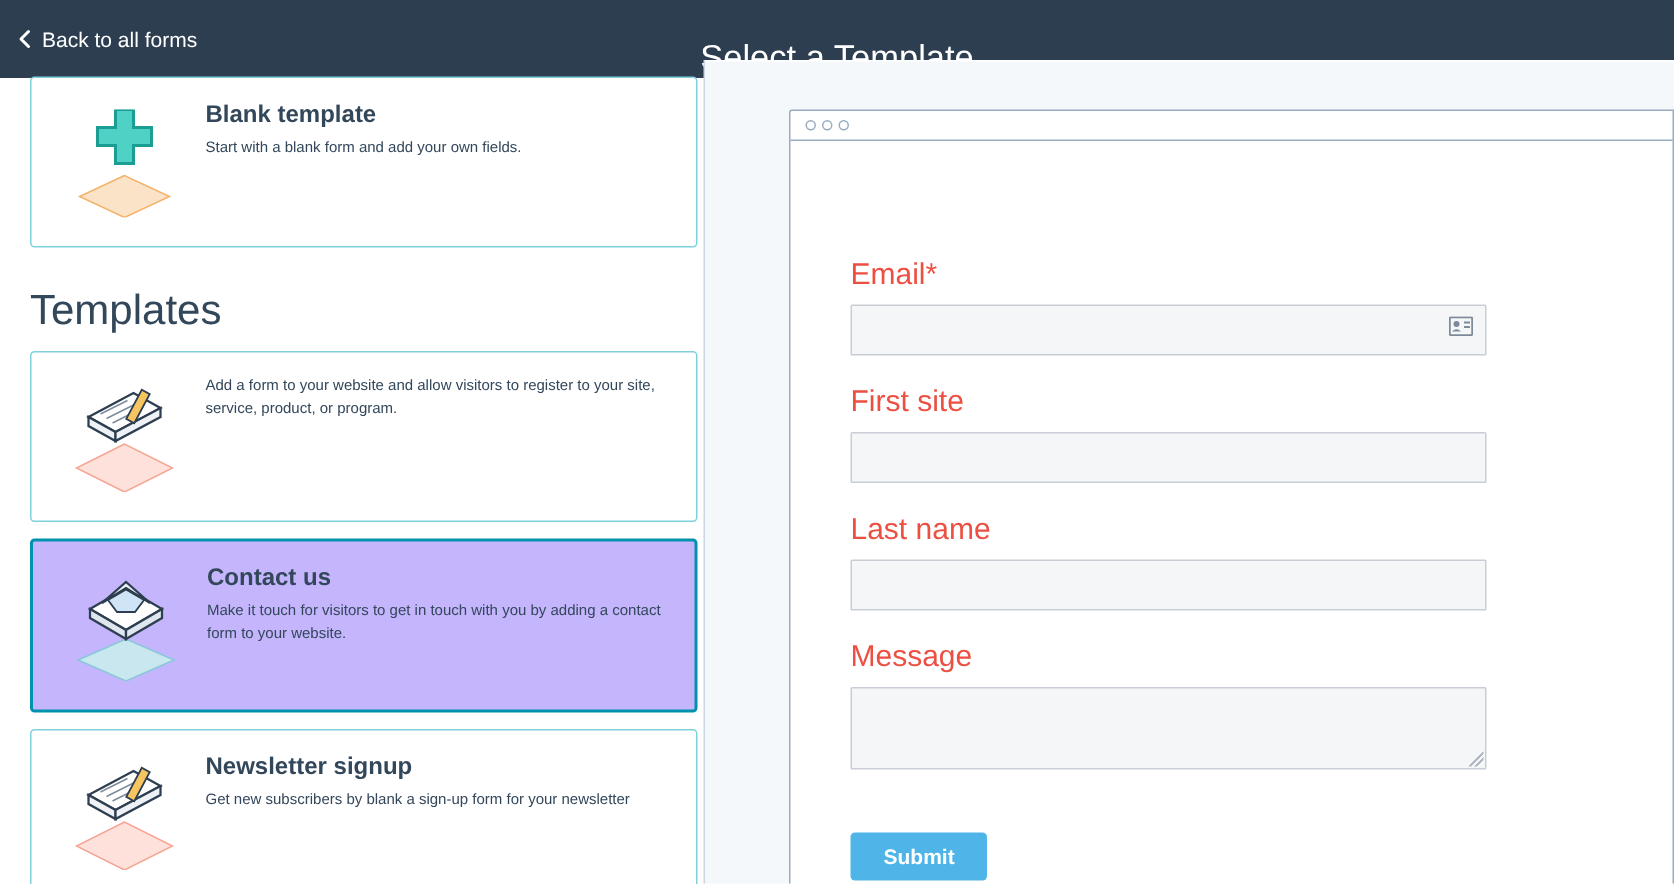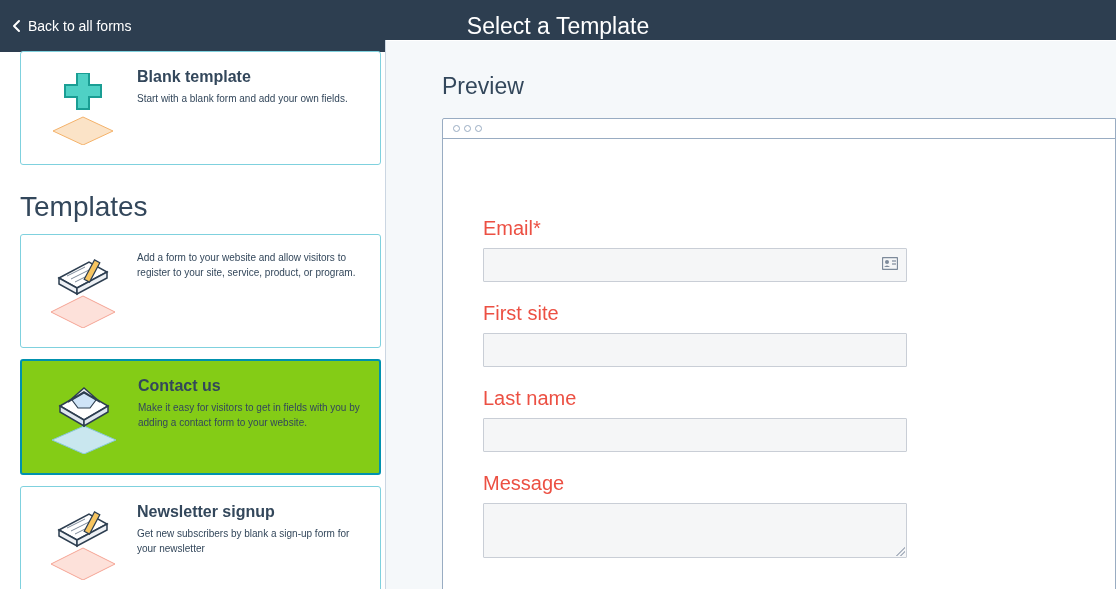--- a/index.html
+++ b/index.html
@@ -1,28 +1,28 @@
 <!DOCTYPE html>
 <html><head>
   <meta charset="utf-8">
   <style>
     * { box-sizing: border-box; margin: 0; padding: 0; }
     body { font-family: -apple-system, BlinkMacSystemFont, "Segoe UI", Helvetica, Arial, sans-serif; color: #33475b; background: #fff; width: 1116px; height: 589px; overflow: hidden; }
     
-    .topbar { background: #2d3e50; color: #fff; height: 52px; display: flex; align-items: center; position: relative; }
+    .topbar { background: #2d3e50; color: #fff; height: 52px; display: flex; align-items: flex-end; position: relative; }
     .back-link { position: absolute; left: 12px; top: 0; bottom: 0; display: flex; align-items: center; color: #fff; font-size: 14px; font-weight: 400; cursor: pointer; }
     .back-link .chev { margin-right: 6px; display:inline-flex; }
     .topbar-title { margin: 0 auto; font-size: 23px; font-weight: 400; }
     
     .main { display: flex; position: absolute; top: 40px; bottom: 0; left: 0; right: 0; }
     
-    .left-col { width: 386px; border-right: 1px solid #cbd6e2; padding: 0 4px 20px 20px; overflow-y: auto; }
+    .left-col { width: 470px; border-right: 1px solid #cbd6e2; padding: 0 4px 20px 20px; overflow-y: auto; }
     
     .tpl-card { border: 1px solid #7fd1de; border-radius: 3px; background: #fff; padding: 16px 18px 18px 18px; display: flex; align-items: flex-start; cursor: pointer; margin-top: 11px; }
-    .tpl-card.selected { background: #84cc16; border: 2px solid #0091ae; border-radius: 3px; }
+    .tpl-card.selected { background: #c4b5fd; border: 2px solid #0091ae; border-radius: 3px; }
     .tpl-card .icon-wrap { width: 88px; height: 74px; flex-shrink: 0; display:flex; align-items:center; justify-content:center; margin-right: 10px; margin-top:4px; }
     .tpl-card .text-wrap { flex: 1; }
     .tpl-card .card-title { font-weight: 700; color:#33475b; font-size: 16px; margin-bottom: 6px; }
     .tpl-card .card-desc  { font-size: 10px; color: #33475b; line-height: 1.45; }
     
     .section-heading { font-size: 28px; color:#33475b; font-weight: 400; margin: 26px 0 8px 0; }
     
     .right-col { flex: 1; background: #f5f8fa; padding-top: 32px; border-top: 1px solid #fff; overflow: hidden; }
     .right-inner { padding-left: 56px; padding-right: 0; }
     .preview-heading { font-size: 23px; font-weight: 400; color:#33475b; margin-bottom: 18px; }
@@ -106,21 +106,21 @@
             <polygon points="0,18 24,4 48,18 24,32" fill="#fff" stroke="#2d3e50" stroke-width="1.5"></polygon>
             <polygon points="0,18 24,32 24,38 0,24" fill="#dfe6ee" stroke="#2d3e50" stroke-width="1.5"></polygon>
             <polygon points="48,18 24,32 24,38 48,24" fill="#dfe6ee" stroke="#2d3e50" stroke-width="1.5"></polygon>
             <polygon points="8,14 24,4 40,14 24,0" fill="#eef1f5" stroke="#2d3e50" stroke-width="1.5"></polygon>
             <polygon points="12,12 24,5 36,12 30,20 18,20" fill="#cfe4f7" stroke="#2d3e50" stroke-width="1.2"></polygon>
           </g>
         </svg>
       </div>
       <div class="text-wrap">
         <div class="card-title">Contact us</div>
-        <div class="card-desc">Make it easy for visitors to get in fields with you by adding a contact form to your website.</div>
+        <div class="card-desc">Make it touch for visitors to get in touch with you by adding a contact form to your website.</div>
       </div>
     </div>
 
     <div class="tpl-card">
       <div class="icon-wrap">
         <svg width="84" height="72" viewBox="0 0 84 72">
           <polygon points="42,40 10,56 42,72 74,56" fill="#fde1da" stroke="#f5a494" stroke-width="1"></polygon>
           <g transform="translate(18,6)">
             <polygon points="0,16 30,0 48,10 18,26" fill="#fff" stroke="#2d3e50" stroke-width="1.5"></polygon>
             <polygon points="0,16 0,22 18,32 18,26" fill="#eef1f5" stroke="#2d3e50" stroke-width="1.5"></polygon>
@@ -135,21 +135,20 @@
       <div class="text-wrap">
         <div class="card-title">Newsletter signup</div>
         <div class="card-desc">Get new subscribers by blank a sign-up form for your newsletter</div>
       </div>
     </div>
 
   </div>
 
   <div class="right-col">
     <div class="right-inner">
-      <div class="preview-heading">Preview</div>
 
       <div class="browser-frame">
         <div class="browser-dots">
           <div class="dot"></div>
             <div class="dot"></div>
             <div class="dot"></div>
         </div>
         <div class="form-preview">
           
           <div class="form-row">

